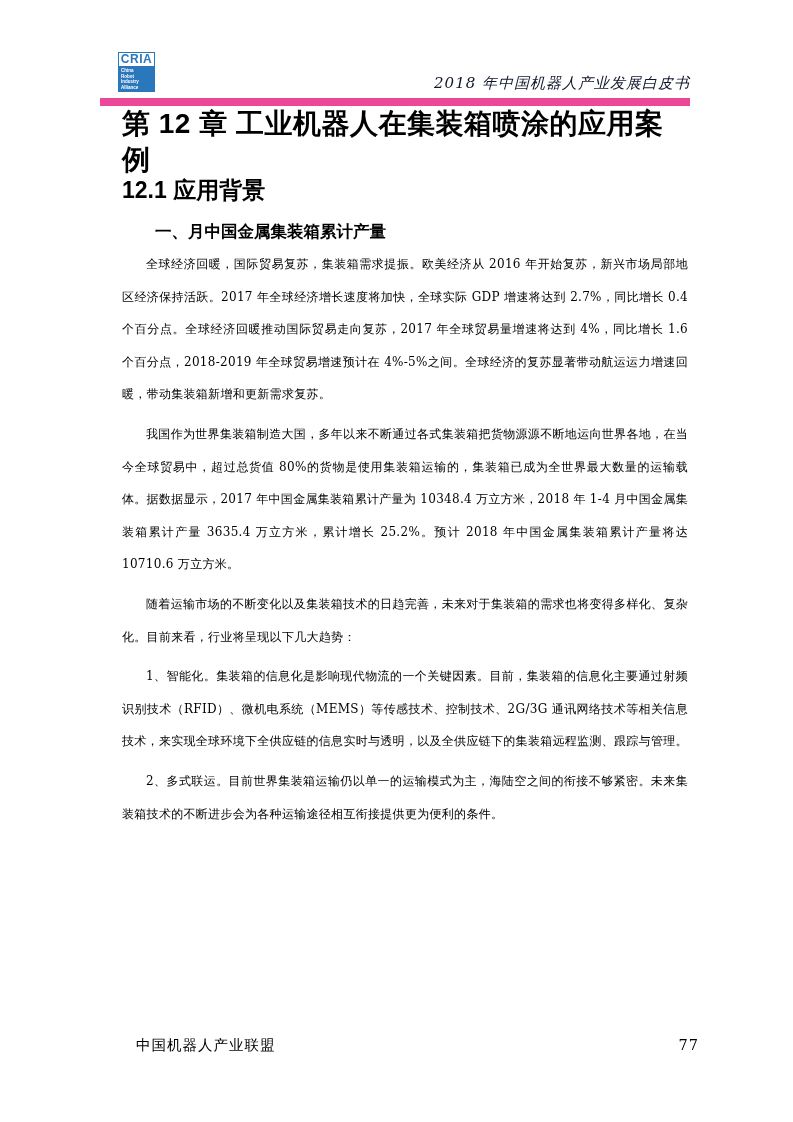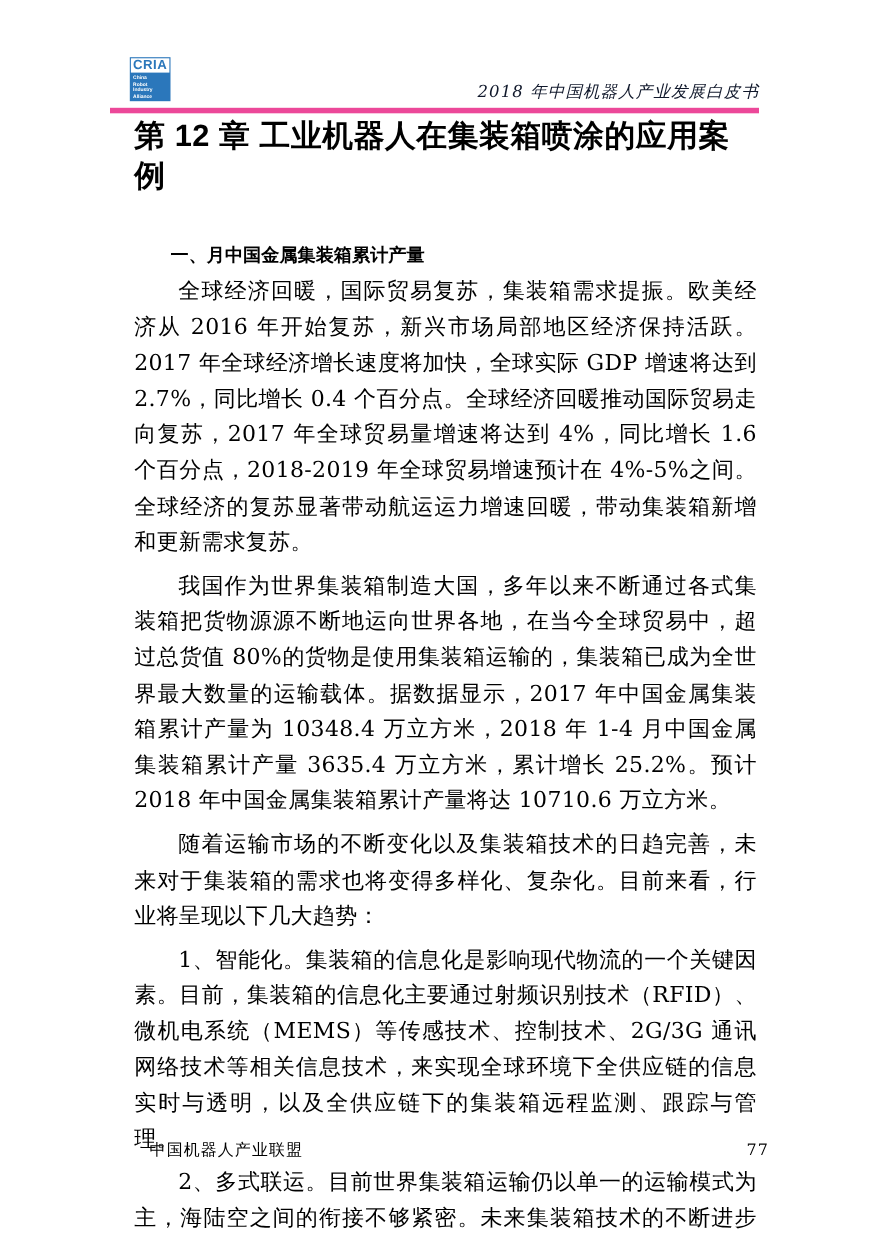--- a/index.html
+++ b/index.html
@@ -7,21 +7,21 @@
     position:relative;
     width:793px;height:1122px;
     background:#ffffff;
     color:#000000;
     overflow:hidden;
     font-family:"DejaVu Serif","Liberation Serif",serif;
   }
   
   .header{
     position:absolute;left:100px;top:52px;width:590px;height:46px;
-    border-bottom:5px solid #ec4899;
+    border-bottom:8px solid #ec4899;
   }
   .logo{
     position:absolute;left:18px;top:0;
     width:37px;height:40px;
     background:#2b77bb;
     font-family:"Liberation Sans","DejaVu Sans",sans-serif;
     box-sizing:border-box;
   }
   .logo-acronym{
     margin:1px;background:#ffffff;color:#2b77bb;
@@ -57,21 +57,21 @@
     position:absolute;left:155px;top:221px;width:533px;
     margin:0;
     font-size:16.5px;font-weight:bold;line-height:1.3;
   }
   
   .body-text{
     position:absolute;left:122px;top:248px;width:566px;
   }
   .body-text p{
     margin:0 0 7px 0;
-    font-size:20px;line-height:32.6px;
+    font-size:12px;line-height:32.6px;
     text-align:justify;
     text-indent:2em;
     letter-spacing:0.3px;
   }
   
   .footer{
     position:absolute;left:136px;top:1036px;width:563px;
     display:flex;justify-content:space-between;align-items:baseline;
     font-size:14.5px;letter-spacing:1px;
   }
@@ -89,20 +89,21 @@
         <span>Robot</span>
         <span>Industry</span>
         <span>Alliance</span>
       </div>
     </div>
     <div class="header-title">2018 年中国机器人产业发展白皮书</div>
   </div>
 
   <h1 class="chapter-title">第 12 章 工业机器人在集装箱喷涂的应用案例</h1>
 
+  <h2 class="section-title">12.1 应用背景</h2>
 
   <h3 class="subsection-title">一、月中国金属集装箱累计产量</h3>
 
   <div class="body-text">
     <p>全球经济回暖，国际贸易复苏，集装箱需求提振。欧美经济从 2016 年开始复苏，新兴市场局部地区经济保持活跃。2017 年全球经济增长速度将加快，全球实际 GDP 增速将达到 2.7%，同比增长 0.4 个百分点。全球经济回暖推动国际贸易走向复苏，2017 年全球贸易量增速将达到 4%，同比增长 1.6 个百分点，2018-2019 年全球贸易增速预计在 4%-5%之间。全球经济的复苏显著带动航运运力增速回暖，带动集装箱新增和更新需求复苏。</p>
     <p>我国作为世界集装箱制造大国，多年以来不断通过各式集装箱把货物源源不断地运向世界各地，在当今全球贸易中，超过总货值 80%的货物是使用集装箱运输的，集装箱已成为全世界最大数量的运输载体。据数据显示，2017 年中国金属集装箱累计产量为 10348.4 万立方米，2018 年 1-4 月中国金属集装箱累计产量 3635.4 万立方米，累计增长 25.2%。预计 2018 年中国金属集装箱累计产量将达 10710.6 万立方米。</p>
     <p>随着运输市场的不断变化以及集装箱技术的日趋完善，未来对于集装箱的需求也将变得多样化、复杂化。目前来看，行业将呈现以下几大趋势：</p>
     <p>1、智能化。集装箱的信息化是影响现代物流的一个关键因素。目前，集装箱的信息化主要通过射频识别技术（RFID）、微机电系统（MEMS）等传感技术、控制技术、2G/3G 通讯网络技术等相关信息技术，来实现全球环境下全供应链的信息实时与透明，以及全供应链下的集装箱远程监测、跟踪与管理。</p>
     <p>2、多式联运。目前世界集装箱运输仍以单一的运输模式为主，海陆空之间的衔接不够紧密。未来集装箱技术的不断进步会为各种运输途径相互衔接提供更为便利的条件。</p>
   </div>

